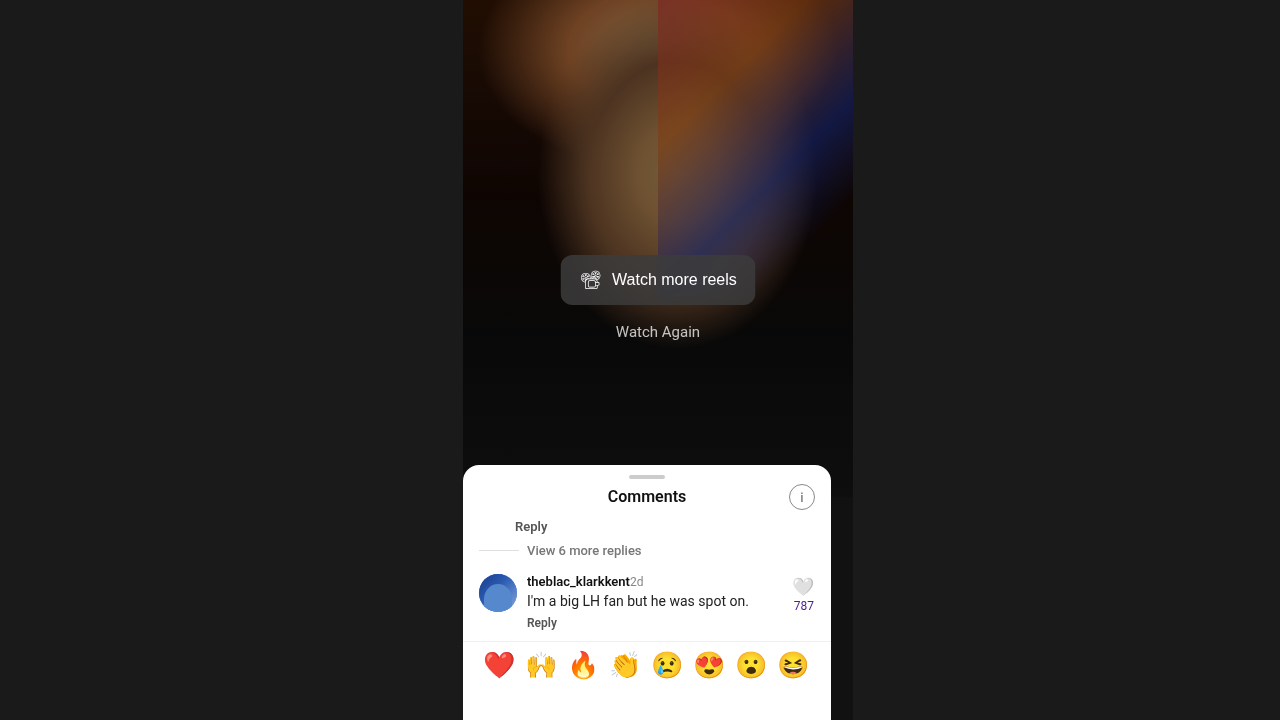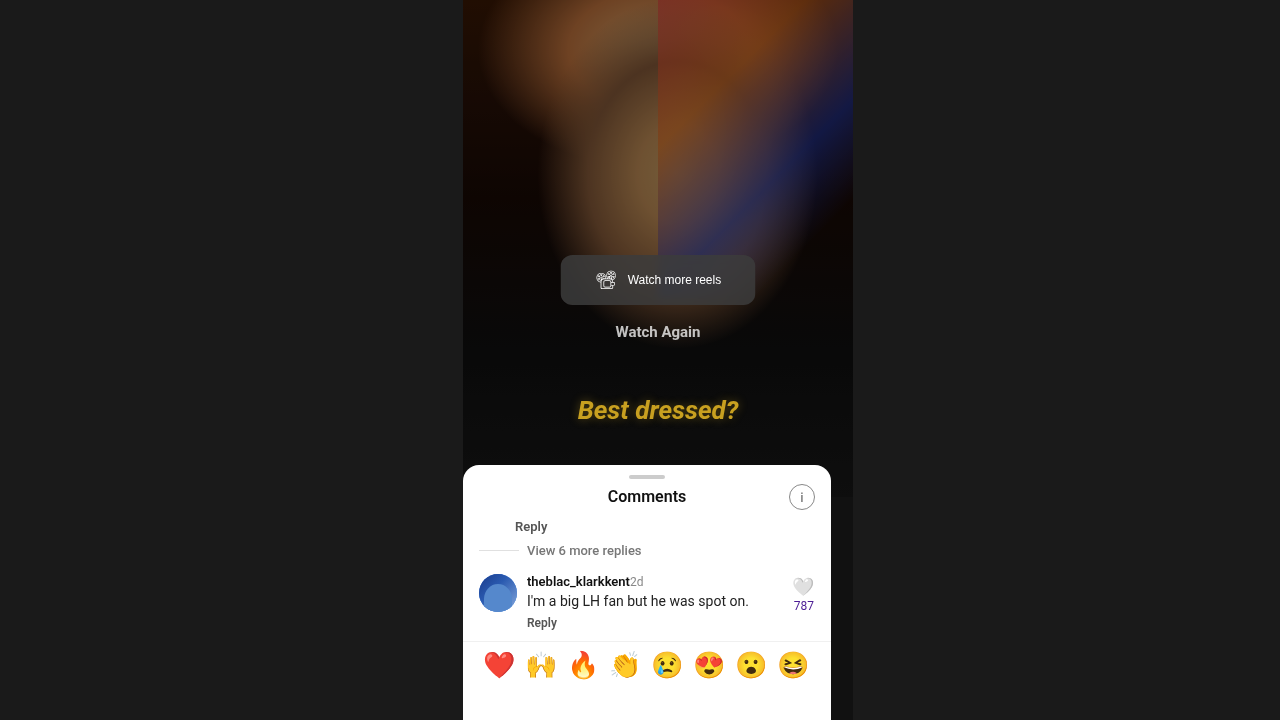--- a/index.html
+++ b/index.html
@@ -117,33 +117,33 @@
       justify-content: center;
     }
 
     .watch-reels-btn .reel-icon {
       font-size: 18px;
       color: #fff;
     }
 
     .watch-reels-btn .btn-text {
       color: #fff;
-      font-size: 12px;
+      font-size: 16px;
       font-weight: 500;
     }
 
     
     .watch-again {
       position: absolute;
       top: 323px;
       left: 50%;
       transform: translateX(-50%);
       color: rgba(255,255,255,0.75);
       font-size: 15px;
-      font-weight: 700;
+      font-weight: 400;
       white-space: nowrap;
       cursor: pointer;
     }
 
     
     .best-dressed {
       position: absolute;
       top: 395px;
       left: 50%;
       transform: translateX(-50%);
@@ -374,21 +374,20 @@
       <div class="bg-elements"></div>
       <div class="video-overlay"></div>
 
       <button class="watch-reels-btn">
         <span class="reel-icon">📽</span>
         <span class="btn-text">Watch more reels</span>
       </button>
 
       <div class="watch-again">Watch Again</div>
 
-      <div class="best-dressed">Best dressed?</div>
     </div>
 
     <div class="comments-panel">
 
       <div class="comments-handle">
         <div class="handle-bar"></div>
       </div>
 
       <div class="comments-header">
         <span class="comments-title">Comments</span>

